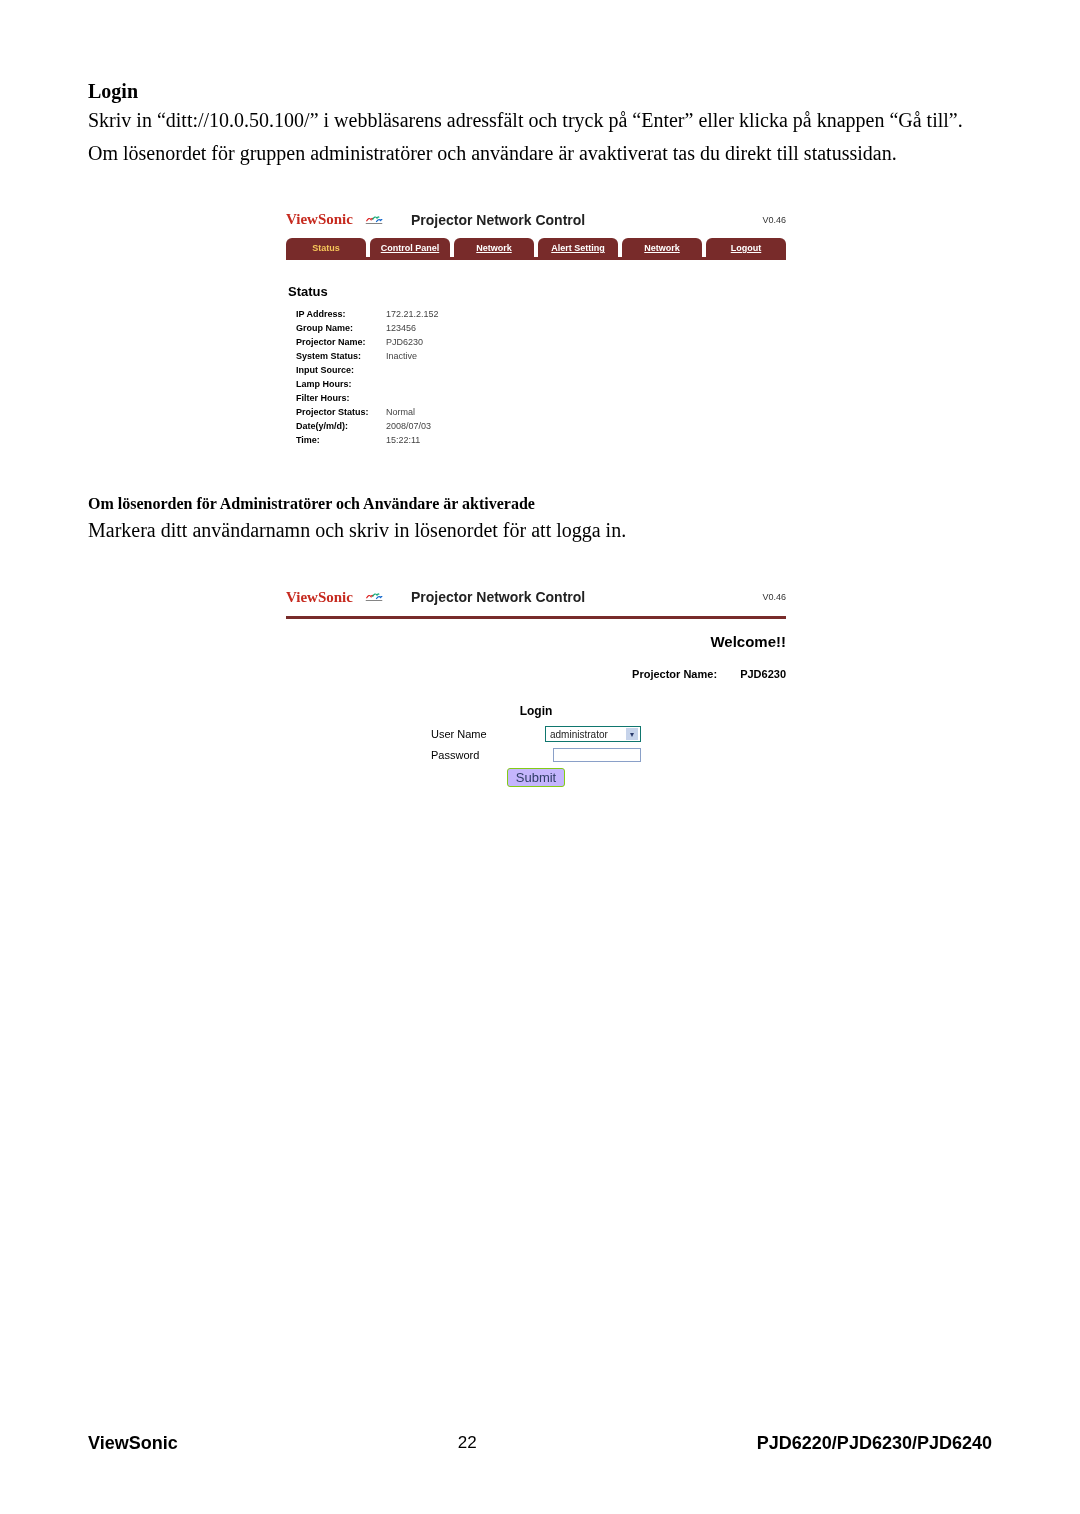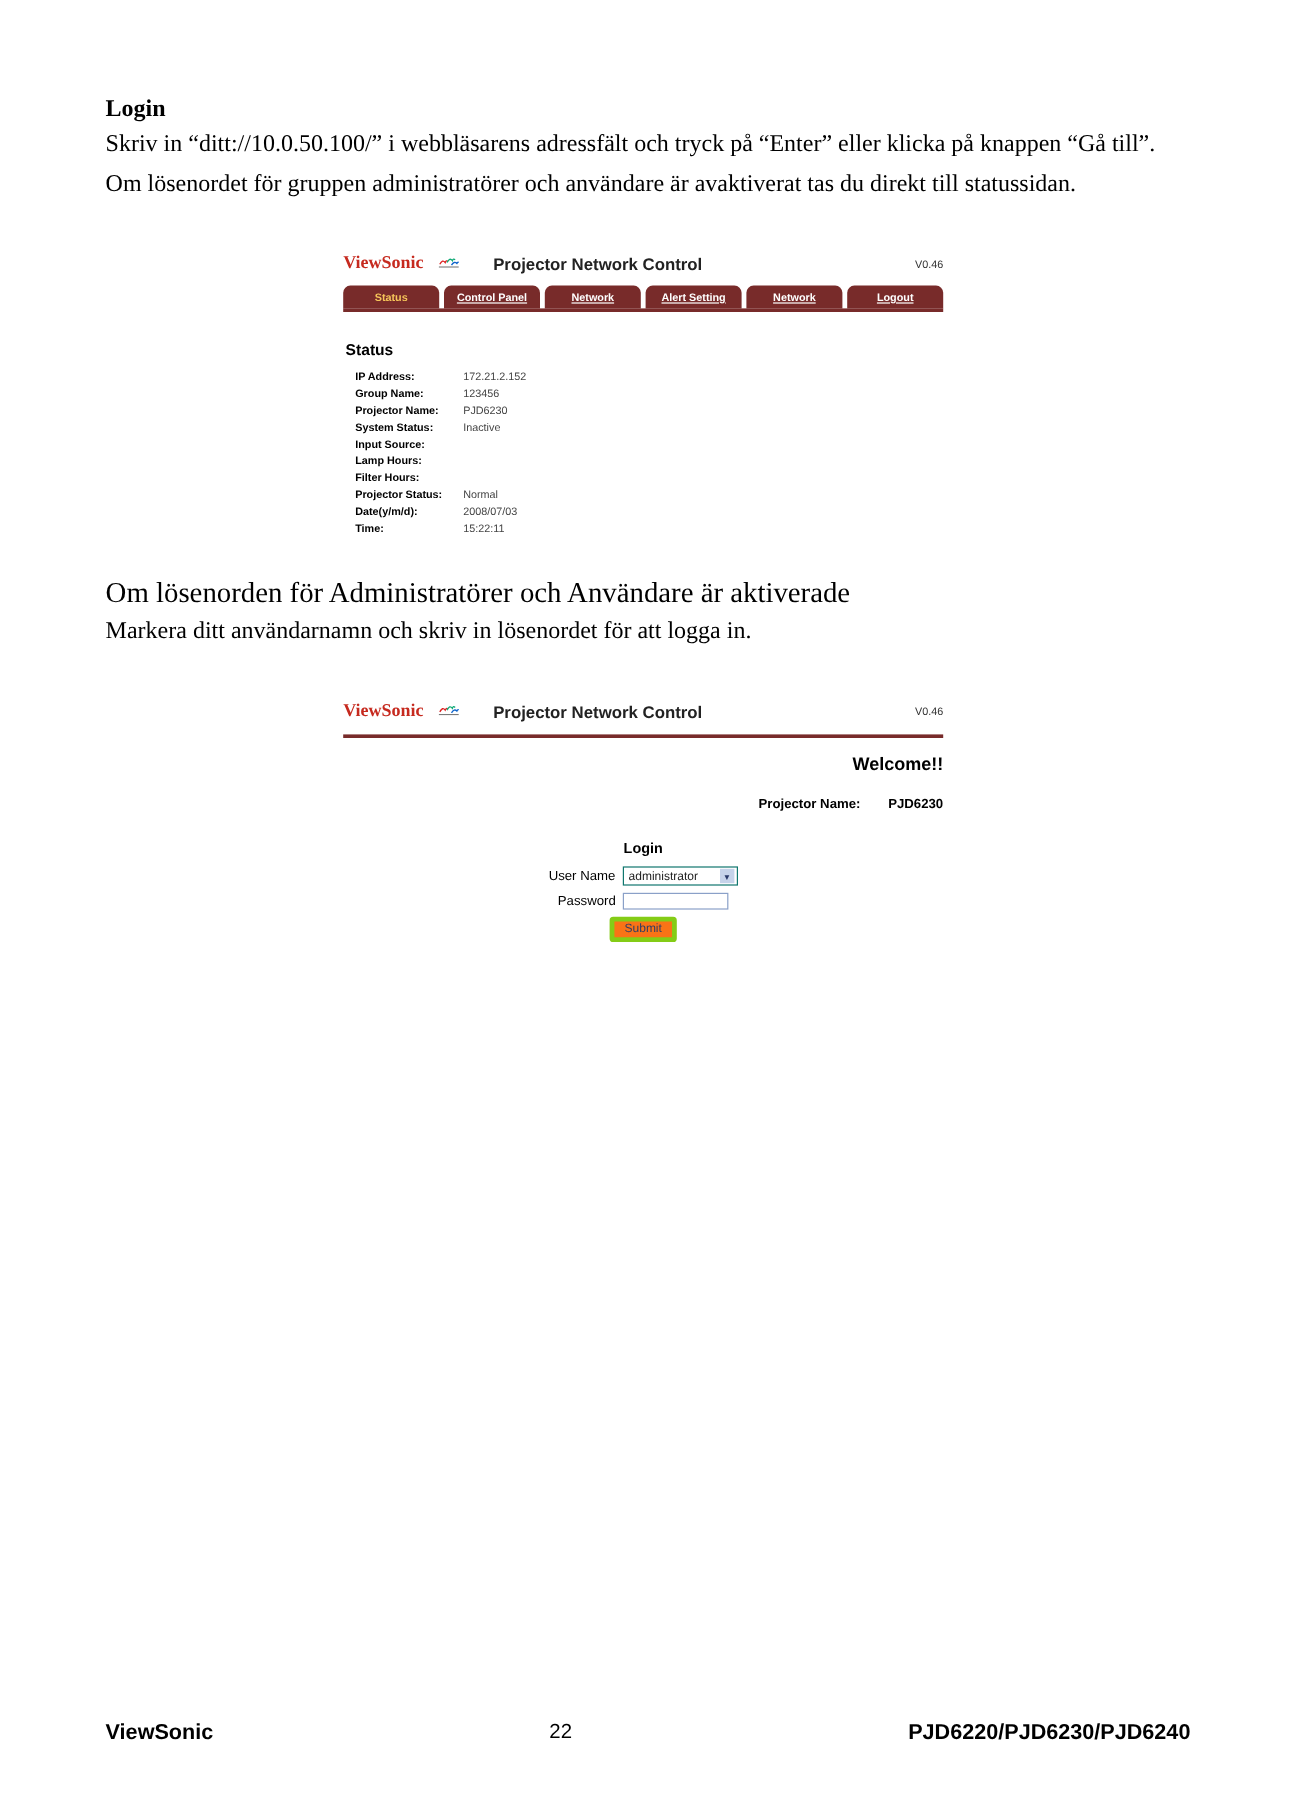--- a/index.html
+++ b/index.html
@@ -18,23 +18,23 @@
     font-weight: bold;
     font-size: 20px;
     margin: 0 0 4px 0;
   }
   .para {
     font-size: 20px;
     line-height: 1.35;
     margin: 0 0 6px 0;
   }
   .h-pass {
-    font-weight: normal;
-    font-size: 24px;
-    margin: 37px 0 4px 0;
+    font-weight: bold;
+    font-size: 16px;
+    margin: 50px 0 4px 0;
   }
 
   
   .shot1 {
     margin: 40px auto 0 auto;
     width: 500px;
     font-family: Arial, Helvetica, sans-serif;
     font-size: 10px;
     color: #000;
   }
@@ -132,21 +132,21 @@
     margin-bottom: 8px;
   }
   .login-form {
     width: 210px;
     margin: 0 auto;
     font-size: 11px;
   }
   .login-form .frow {
     display: flex;
     align-items: center;
-    justify-content: center;
+    justify-content: space-between;
     gap: 6px;
     margin-bottom: 6px;
   }
   .login-form .flab { text-align: right; }
   .sel {
     display: inline-flex;
     align-items: center;
     border: 1px solid #0f766e;
     background: #fff;
     font-size: 10px;
@@ -171,24 +171,24 @@
     background: #fff;
     width: 88px;
     height: 14px;
     box-sizing: border-box;
     font-size: 10px;
     padding: 0 3px;
   }
   .submit-btn {
     display: block;
     margin: 4px auto 0 auto;
-    border: 4px solid #84cc16;
-    background: #f97316;
+    border: 1px solid #84cc16;
+    background: #c4b5fd;
     color: #2f3d66;
-    font-size: 10px;
+    font-size: 13px;
     padding: 1px 8px;
     border-radius: 3px;
   }
 
   
   .footer {
     position: absolute;
     left: 88px;
     right: 88px;
     bottom: 60px;

